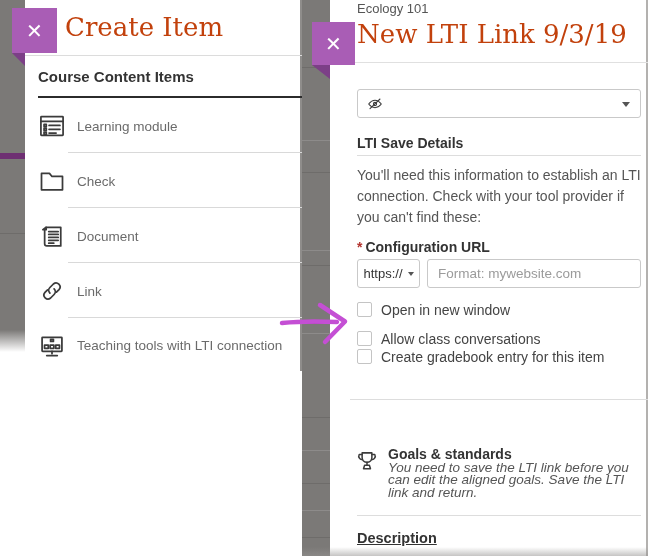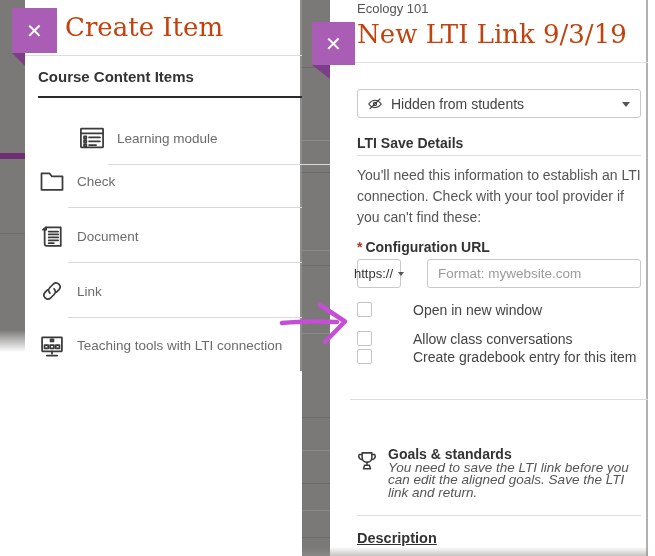--- a/index.html
+++ b/index.html
@@ -59,33 +59,33 @@
            border-top:5px solid #555; }
   #vis-caret { position:absolute; right:10px; top:12px; }
   #vis-eye { margin-left:9px; width:16px; height:16px; }
 
   #lti-header { position:absolute; left:27px; top:135px; font-size:14px; font-weight:bold; color:#333; }
   #lti-div { left:27px; top:155px; width:284px; background:#ddd; }
   #lti-para { position:absolute; left:27px; top:165px; width:292px; font-size:14px; color:#555; line-height:21px; }
 
   #config-label { position:absolute; left:27px; top:239px; font-size:14px; font-weight:bold; color:#333; }
   #config-label .req { color:#b3332e; margin-right:3px; font-weight:bold; }
-  #protocol-select { position:absolute; left:27px; top:259px; width:44px; height:29px;
+  #protocol-select { position:absolute; left:27px; top:259px; width:63px; height:29px;
       border:1px solid #c9c9c9; border-radius:3px; display:flex; align-items:center; justify-content:center;
       gap:5px; cursor:pointer; }
   #protocol-select .txt { font-size:13px; color:#333; }
   #url-input { position:absolute; left:97px; top:259px; width:214px; height:29px;
       border:1px solid #c9c9c9; border-radius:3px; font-size:13.5px; color:#333; padding:0 10px;
       font-family:"Liberation Sans",sans-serif; }
   #url-input::placeholder { color:#9b9b9b; opacity:1; }
 
   .cb-row { position:absolute; left:27px; height:16px; cursor:pointer; }
   .cb-box { position:absolute; left:0; top:0; width:15px; height:15px; border:1px solid #c4c4c4;
             border-radius:2px; background:#fff; }
-  .cb-lbl { position:absolute; left:24px; top:0; font-size:14px; color:#444; white-space:nowrap;margin-left:32px; }
+  .cb-lbl { position:absolute; left:24px; top:0; font-size:14px; color:#444; white-space:nowrap; }
   #cb-0 { top:302px; } #cb-1 { top:331px; } #cb-2 { top:349px; }
 
   #tools-div { left:20px; top:399px; width:298px; background:#ddd; }
   #tools-header { position:absolute; left:27px; top:410px; font-size:19px; color:#333; font-weight:500; }
   #goals-icon { position:absolute; left:24px; top:447px; width:26px; height:28px; }
   #goals-title { position:absolute; left:58px; top:446px; font-size:14px; font-weight:bold; color:#333; }
   #goals-note { position:absolute; left:58px; top:462px; width:256px; font-size:13.5px; font-style:italic;
                 color:#555; line-height:12.2px; line-height:12.3px; }
   #goals-note { line-height:12.3px; }
   #desc-div { left:27px; top:515px; width:284px; background:#ddd; }
@@ -128,21 +128,21 @@
       <span class="x">✕</span>
     </div>
     <div id="lp-fold" class="fold"></div>
 
     <div id="lp-title" class="serif-title">Create Item</div>
     <div id="lp-title-div" class="divider"></div>
 
     <div id="lp-section">Course Content Items</div>
     <div id="lp-black-div"></div>
 
-    <div class="lp-item" style="top:110px;margin-left:40px;">
+    <div class="lp-item" style="top:98px;">
       <svg class="icn icon" viewBox="0 0 24 24">
         <rect x="2.5" y="4" width="19" height="16" rx="0.5"></rect>
         <line x1="2.5" y1="8" x2="21.5" y2="8"></line>
         <rect x="5.2" y="10.6" width="1.9" height="1.9"></rect>
         <rect x="5.2" y="13.9" width="1.9" height="1.9"></rect>
         <rect x="5.2" y="17.2" width="1.9" height="1.9"></rect>
         <line x1="9.5" y1="11.5" x2="18.8" y2="11.5"></line>
         <line x1="9.5" y1="14.8" x2="18.8" y2="14.8"></line>
         <line x1="9.5" y1="18.1" x2="15.5" y2="18.1"></line>
       </svg>
@@ -204,21 +204,20 @@
     <div id="rp-breadcrumb">Ecology 101</div>
     <div id="rp-title" class="serif-title">New LTI Link 9/3/19</div>
     <div id="rp-head-div" class="divider"></div>
 
     <div id="visibility-select">
       <svg id="vis-eye" class="icon" viewBox="0 0 24 24" style="stroke-width:1.6;">
         <path d="M2.5 12 q4.5 -5.5 9.5 -5.5 t9.5 5.5 q-4.5 5.5 -9.5 5.5 t-9.5 -5.5 z"></path>
         <circle cx="12" cy="12" r="2.4"></circle>
         <line x1="4.5" y1="19" x2="19.5" y2="4.5"></line>
       </svg>
-      <span class="txt">Hidden from students</span>
       <span id="vis-caret" class="caret"></span>
     </div>
 
     <div id="lti-header">LTI Save Details</div>
     <div id="lti-div" class="divider"></div>
     <div id="lti-para">You'll need this information to establish an LTI connection. Check with your tool provider if you can't find these:</div>
 
     <div id="config-label">
       <span class="req">*</span><span>Configuration URL</span>
     </div>

